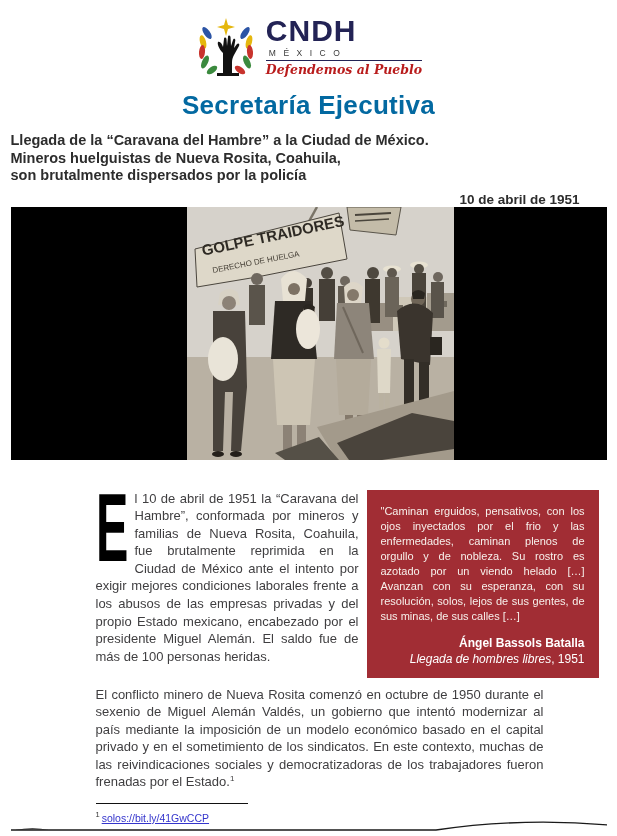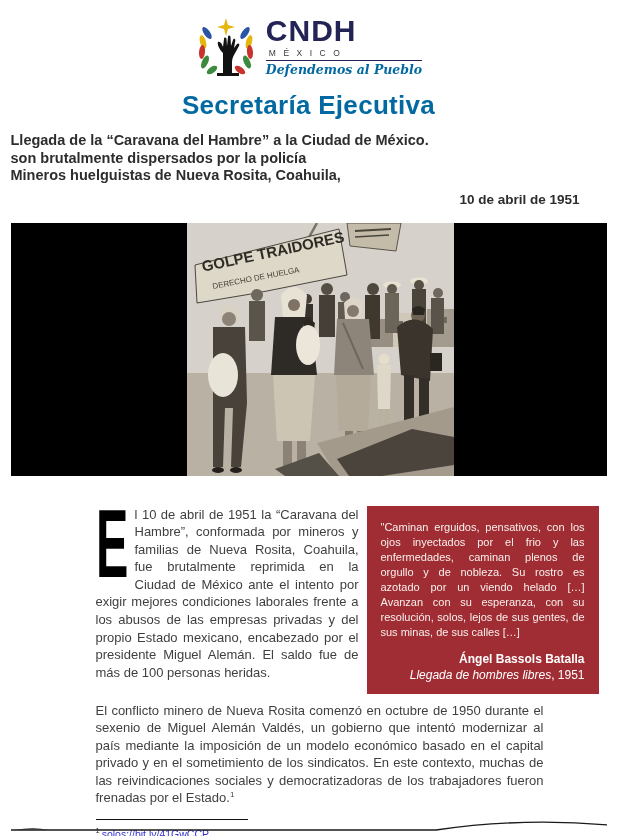--- a/index.html
+++ b/index.html
@@ -9,26 +9,26 @@
     font-family:"Liberation Sans", sans-serif; overflow:hidden; margin:0 auto;
   }
 
   
   .logo-wrap { display:flex; justify-content:center; padding-top:16px; }
   .logo { display:flex; align-items:center; gap:9px; }
   .logo-text { display:flex; flex-direction:column; }
   .logo-acronym { font-size:30px; font-weight:800; color:#232355; line-height:1; letter-spacing:1px; }
   .logo-country { font-size:8.5px; letter-spacing:7.5px; color:#3a3a3a; margin-top:2px; text-indent:3px; }
   .logo-rule { height:1px; background:#232355; margin:2px 0 1px; }
-  .logo-tagline { font-family:"DejaVu Serif", serif; font-style:italic; font-weight:bold; font-size:12.5px; color:#0369a1; }
+  .logo-tagline { font-family:"DejaVu Serif", serif; font-style:italic; font-weight:bold; font-size:12.5px; color:#b91c1c; }
 
   
   .title { text-align:center; font-size:26px; font-weight:800; color:#0369a1; margin-top:13px; letter-spacing:0.3px; }
   .headline { text-align:left; font-weight:700; font-size:14.5px; line-height:17.5px; color:#2d2d2d; margin-top:11px; }
-  .date { text-align:right; padding-right:27px; font-weight:700; font-size:13.5px; color:#2d2d2d; margin-top:7px; margin-bottom:16px; }
+  .date { text-align:right; padding-right:27px; font-weight:700; font-size:13.5px; color:#2d2d2d; margin-top:7px; margin-bottom:0; }
 
   
   .photo-band { width:612px; height:253px; background:#000000; }
   .photo-band svg { display:block; margin-left:176px; }
 
   
   main { padding-left:85px; }
   .row { display:flex; margin-top:30px; }
   .para { font-size:13px; line-height:17.6px; text-align:justify; color:#3f3e40; }
   .para1 { width:263px; flex:0 0 263px; }
@@ -94,22 +94,22 @@
         <div class="logo-country">MÉXICO</div>
         <div class="logo-rule"></div>
         <div class="logo-tagline">Defendemos al Pueblo</div>
       </div>
     </div>
   </div>
 
   <h1 class="title">Secretaría Ejecutiva</h1>
   <div class="headline">
     <div>Llegada de la “Caravana del Hambre” a la Ciudad de México.</div>
+    <div>Mineros huelguistas de Nueva Rosita, Coahuila,</div>
     <div>son brutalmente dispersados por la policía</div>
-    <div>Mineros huelguistas de Nueva Rosita, Coahuila,</div>
   </div>
   <div class="date">10 de abril de 1951</div>
 
   <div class="photo-band">
     <svg width="267" height="253" viewBox="0 0 267 253">
 
       <rect width="267" height="253" fill="#d6d2cb"></rect>
       <rect y="150" width="267" height="103" fill="#b9b1a3"></rect>
 
       <g>

